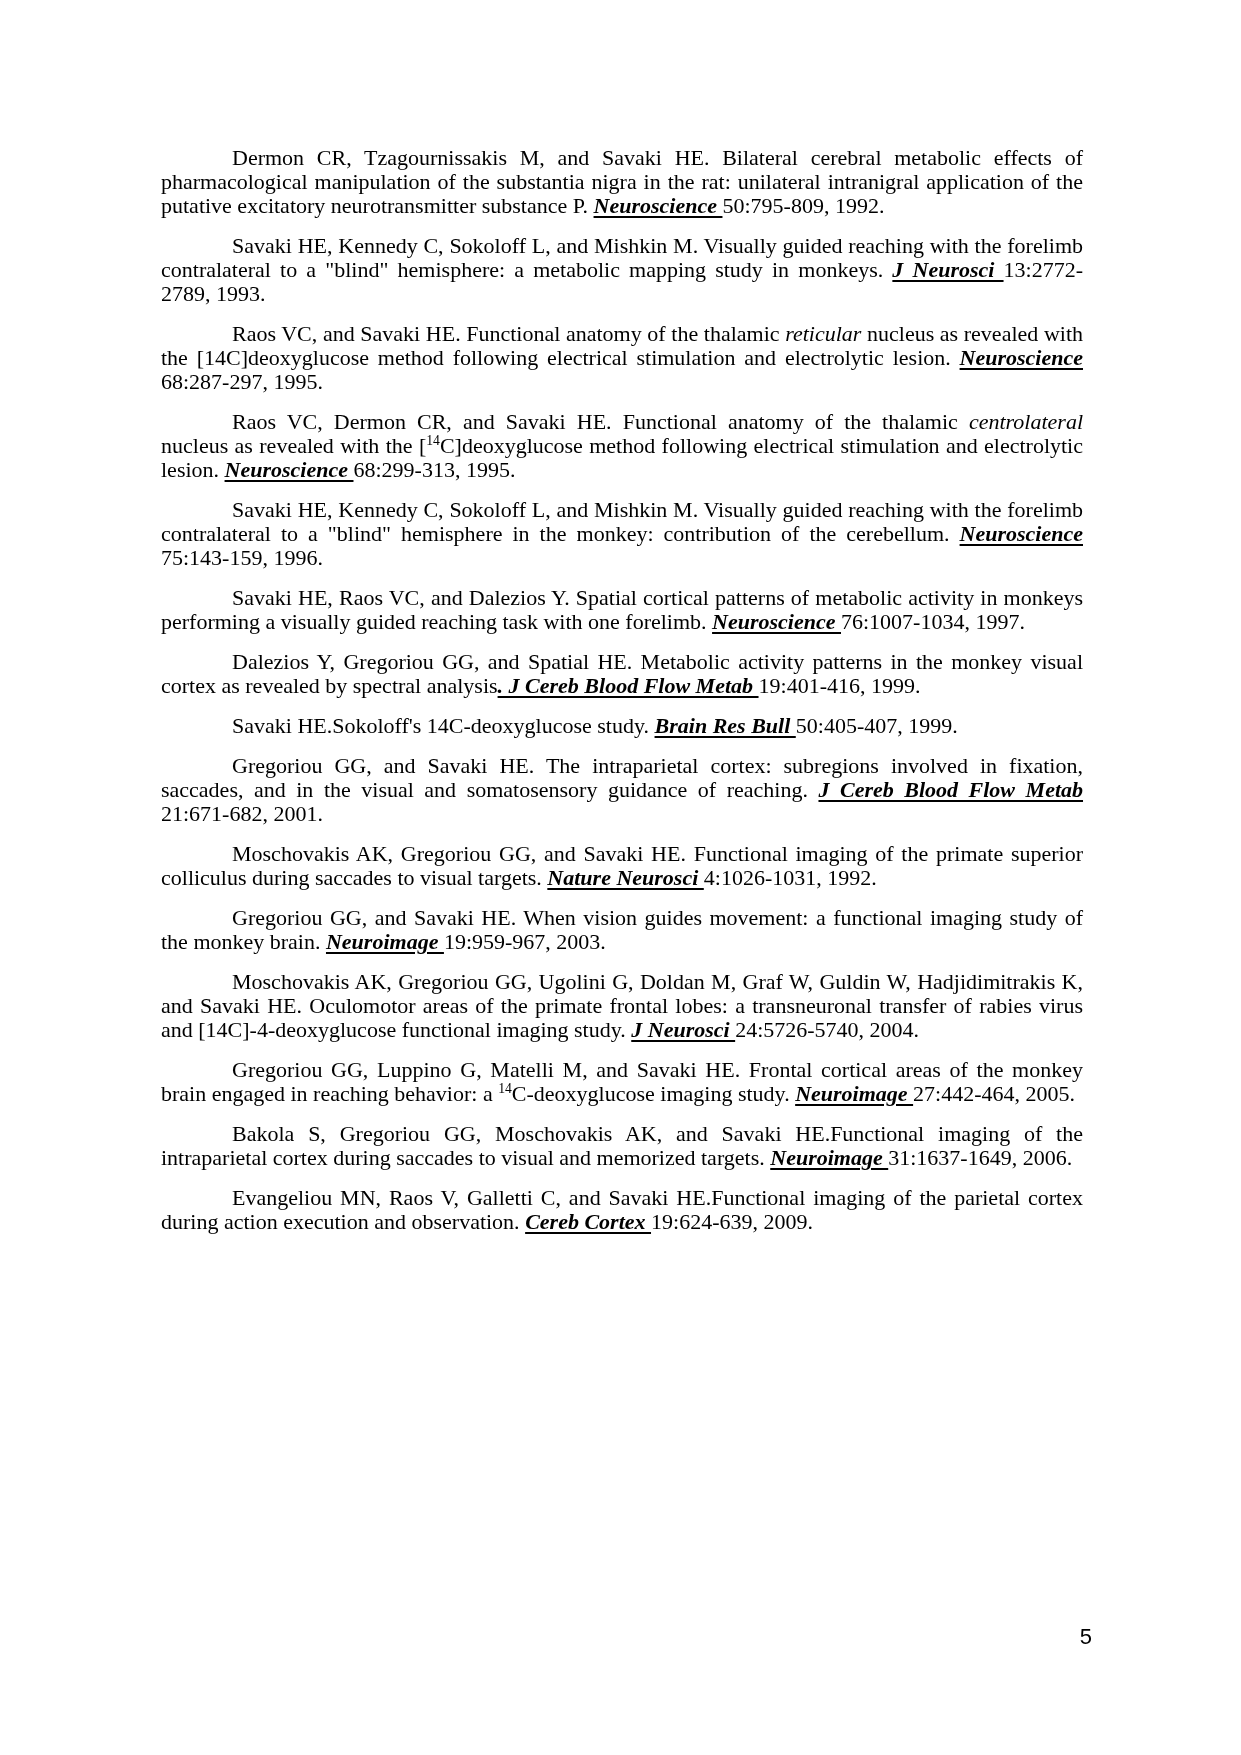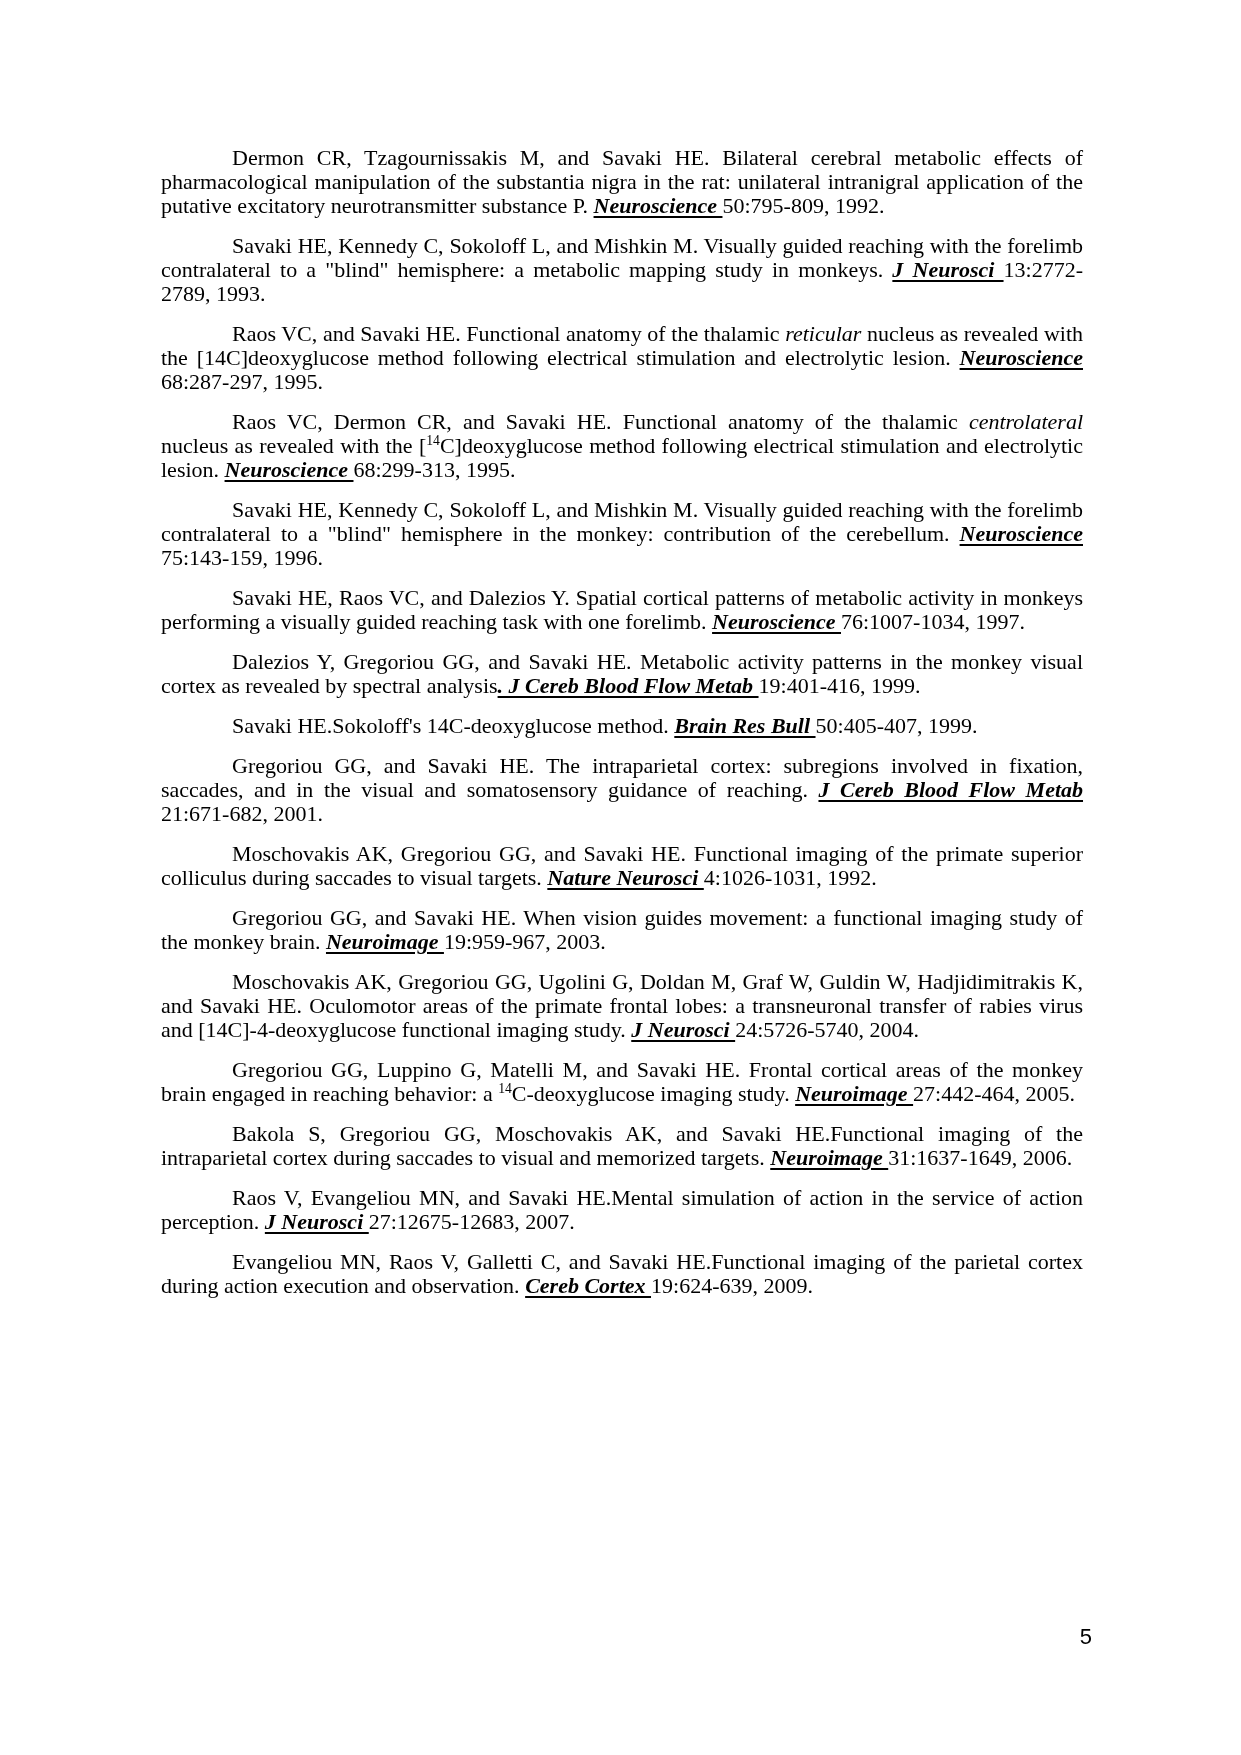--- a/index.html
+++ b/index.html
@@ -65,25 +65,24 @@
 <body>
 
 <div class="page">
   <div class="content" id="refs">
       <p><span class="s-plain">Dermon CR, Tzagournissakis M, and Savaki HE. Bilateral cerebral metabolic effects of pharmacological manipulation of the substantia nigra in the rat: unilateral intranigral application of the putative excitatory neurotransmitter substance P. </span><span class="s-journal">Neuroscience </span><span class="s-plain">50:795-809, 1992.</span></p>
       <p><span class="s-plain">Savaki HE, Kennedy C, Sokoloff L, and Mishkin M. Visually guided reaching with the forelimb contralateral to a "blind" hemisphere: a metabolic mapping study in monkeys. </span><span class="s-journal">J Neurosci </span><span class="s-plain">13:2772-2789, 1993.</span></p>
       <p><span class="s-plain">Raos VC, and Savaki HE. Functional anatomy of the thalamic </span><span class="s-italic">reticular</span><span class="s-plain"> nucleus as revealed with the [14C]deoxyglucose method following electrical stimulation and electrolytic lesion. </span><span class="s-journal">Neuroscience </span><span class="s-plain">68:287-297, 1995.</span></p>
       <p><span class="s-plain">Raos VC, Dermon CR, and Savaki HE. Functional anatomy of the thalamic </span><span class="s-italic">centrolateral</span><span class="s-plain"> nucleus as revealed with the [</span><span class="s-sup">14</span><span class="s-plain">C]deoxyglucose method following electrical stimulation and electrolytic lesion. </span><span class="s-journal">Neuroscience </span><span class="s-plain">68:299-313, 1995.</span></p>
       <p><span class="s-plain">Savaki HE, Kennedy C, Sokoloff L, and Mishkin M. Visually guided reaching with the forelimb contralateral to a "blind" hemisphere in the monkey: contribution of the cerebellum. </span><span class="s-journal">Neuroscience </span><span class="s-plain">75:143-159, 1996.</span></p>
       <p><span class="s-plain">Savaki HE, Raos VC, and Dalezios Y. Spatial cortical patterns of metabolic activity in monkeys performing a visually guided reaching task with one forelimb. </span><span class="s-journal">Neuroscience </span><span class="s-plain">76:1007-1034, 1997.</span></p>
-      <p><span class="s-plain">Dalezios Y, Gregoriou GG, and Savaki HE. Metabolic activity patterns in the monkey visual cortex as revealed by spectral analysis</span><span class="s-journal">. J Cereb Blood Flow Metab </span><span class="s-plain">19:401-416, 1999.</span></p>
-      <p><span class="s-plain">Savaki HE.Sokoloff's 14C-deoxyglucose method. </span><span class="s-journal">Brain Res Bull </span><span class="s-plain">50:405-407, 1999.</span></p>
+      <p><span class="s-plain">Dalezios Y, Gregoriou GG, and Spatial HE. Metabolic activity patterns in the monkey visual cortex as revealed by spectral analysis</span><span class="s-journal">. J Cereb Blood Flow Metab </span><span class="s-plain">19:401-416, 1999.</span></p>
+      <p><span class="s-plain">Savaki HE.Sokoloff's 14C-deoxyglucose study. </span><span class="s-journal">Brain Res Bull </span><span class="s-plain">50:405-407, 1999.</span></p>
       <p><span class="s-plain">Gregoriou GG, and Savaki HE. The intraparietal cortex: subregions involved in fixation, saccades, and in the visual and somatosensory guidance of reaching. </span><span class="s-journal">J Cereb Blood Flow Metab </span><span class="s-plain">21:671-682, 2001.</span></p>
       <p><span class="s-plain">Moschovakis AK, Gregoriou GG, and Savaki HE. Functional imaging of the primate superior colliculus during saccades to visual targets. </span><span class="s-journal">Nature Neurosci </span><span class="s-plain">4:1026-1031, 1992.</span></p>
       <p><span class="s-plain">Gregoriou GG, and Savaki HE. When vision guides movement: a functional imaging study of the monkey brain. </span><span class="s-journal">Neuroimage </span><span class="s-plain">19:959-967, 2003.</span></p>
       <p><span class="s-plain">Moschovakis AK, Gregoriou GG, Ugolini G, Doldan M, Graf W, Guldin W, Hadjidimitrakis K, and Savaki HE. Oculomotor areas of the primate frontal lobes: a transneuronal transfer of rabies virus and [14C]-4-deoxyglucose functional imaging study.  </span><span class="s-journal">J Neurosci </span><span class="s-plain">24:5726-5740, 2004.</span></p>
       <p><span class="s-plain">Gregoriou GG, Luppino G, Matelli M, and Savaki HE. Frontal cortical areas of the monkey brain engaged in reaching behavior: a </span><span class="s-sup">14</span><span class="s-plain">C-deoxyglucose imaging study. </span><span class="s-journal">Neuroimage </span><span class="s-plain">27:442-464, 2005.</span></p>
       <p><span class="s-plain">Bakola S, Gregoriou GG, Moschovakis AK, and Savaki HE.Functional imaging of the intraparietal cortex during saccades to visual and memorized targets. </span><span class="s-journal">Neuroimage </span><span class="s-plain">31:1637-1649, 2006.</span></p>
-      <p><span class="s-plain">Raos V, Evangeliou MN, and Savaki HE.Mental simulation of action in the service of action perception. </span><span class="s-journal">J Neurosci </span><span class="s-plain">27:12675-12683, 2007.</span></p>
       <p><span class="s-plain">Evangeliou MN, Raos V, Galletti C, and Savaki HE.Functional imaging of the parietal cortex during action execution and observation. </span><span class="s-journal">Cereb Cortex </span><span class="s-plain">19:624-639, 2009.</span></p>
     </div>
   <div class="page-number">5</div>
 </div>
 
 </body></html>

